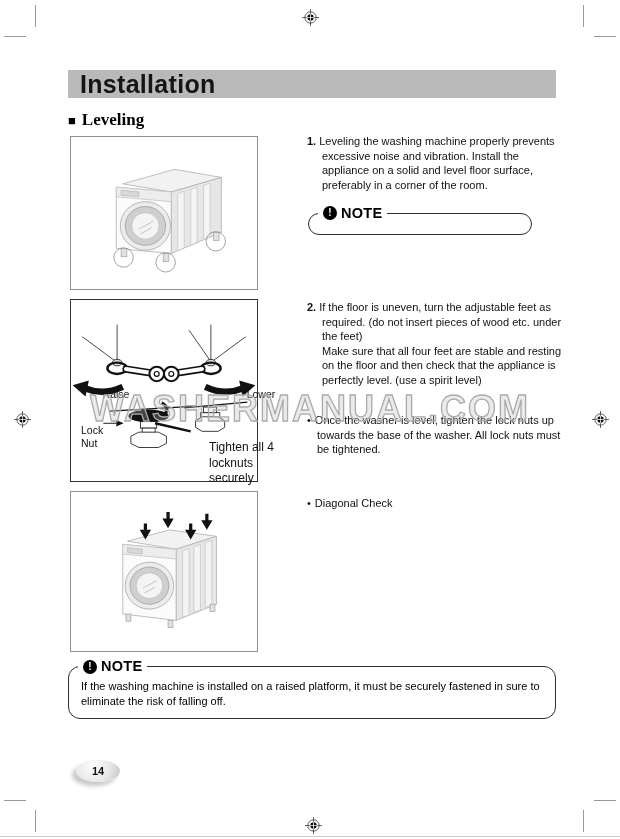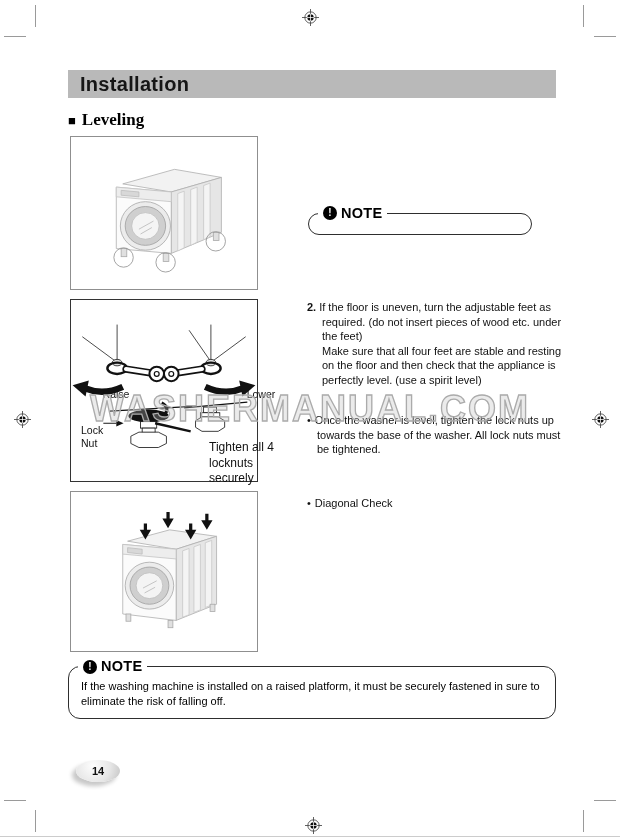--- a/index.html
+++ b/index.html
@@ -6,21 +6,21 @@
   body { background:#ffffff; font-family:"Liberation Sans", sans-serif; }
   .page { position:relative; width:620px; height:839px; background:#ffffff; overflow:hidden; }
 
   
   .mark { position:absolute; background:#9a9a9a; }
   .regmark { position:absolute; width:17px; height:17px; }
 
   
   .header-bar { position:absolute; left:68px; top:70px; width:488px; height:28px;
     background:#b9b9b9; display:flex; align-items:center; }
-  .header-bar .title { font-size:20px; font-weight:700; color:#151515; padding-left:12px; letter-spacing:0.3px; }
+  .header-bar .title { font-size:25px; font-weight:700; color:#151515; padding-left:12px; letter-spacing:0.3px; }
 
   .section-heading { position:absolute; left:68px; top:110px; font-family:"Liberation Serif", serif;
     font-weight:700; font-size:17px; color:#000; display:flex; align-items:center; }
   .section-heading .sq { font-size:13px; margin-right:6px; font-family:"Liberation Sans", sans-serif; }
 
   
   .figbox { position:absolute; left:70px; width:188px; background:#fff; }
   .figbox.light { border:1px solid #8f8f8f; }
   .figbox.dark  { border:1.5px solid #333; }
   #fig1 { top:136px; height:154px; }
@@ -214,20 +214,23 @@
       <rect x="68" y="132" width="6" height="9" fill="#e0e0e0" stroke="#aaa"></rect>
       <rect x="120" y="140" width="6" height="9" fill="#e0e0e0" stroke="#aaa"></rect>
       <rect x="172" y="120" width="6" height="9" fill="#e0e0e0" stroke="#aaa"></rect>
       <polygon points="90,20 94,20 94,28 99,28 92,40 85,28 90,28" fill="#111"></polygon>
       <polygon points="118,6 122,6 122,14 127,14 120,26 113,14 118,14" fill="#111"></polygon>
       <polygon points="146,20 150,20 150,28 155,28 148,40 141,28 146,28" fill="#111"></polygon>
       <polygon points="166,8 170,8 170,16 175,16 168,28 161,16 166,16" fill="#111"></polygon>
     </svg>
   </div>
 
+  <div class="rcol step" id="step1">
+    <span class="num">1.</span><span>Leveling the washing machine properly prevents excessive noise and vibration. Install the appliance on a solid and level floor surface, preferably in a corner of the room.</span>
+  </div>
 
   <div class="notebox" id="note1">
     <div class="note-head">
       <span class="nicon">!</span>
       <span class="ntitle">NOTE</span>
     </div>
   </div>
 
   <div class="rcol" id="step2">
     <div class="step">

